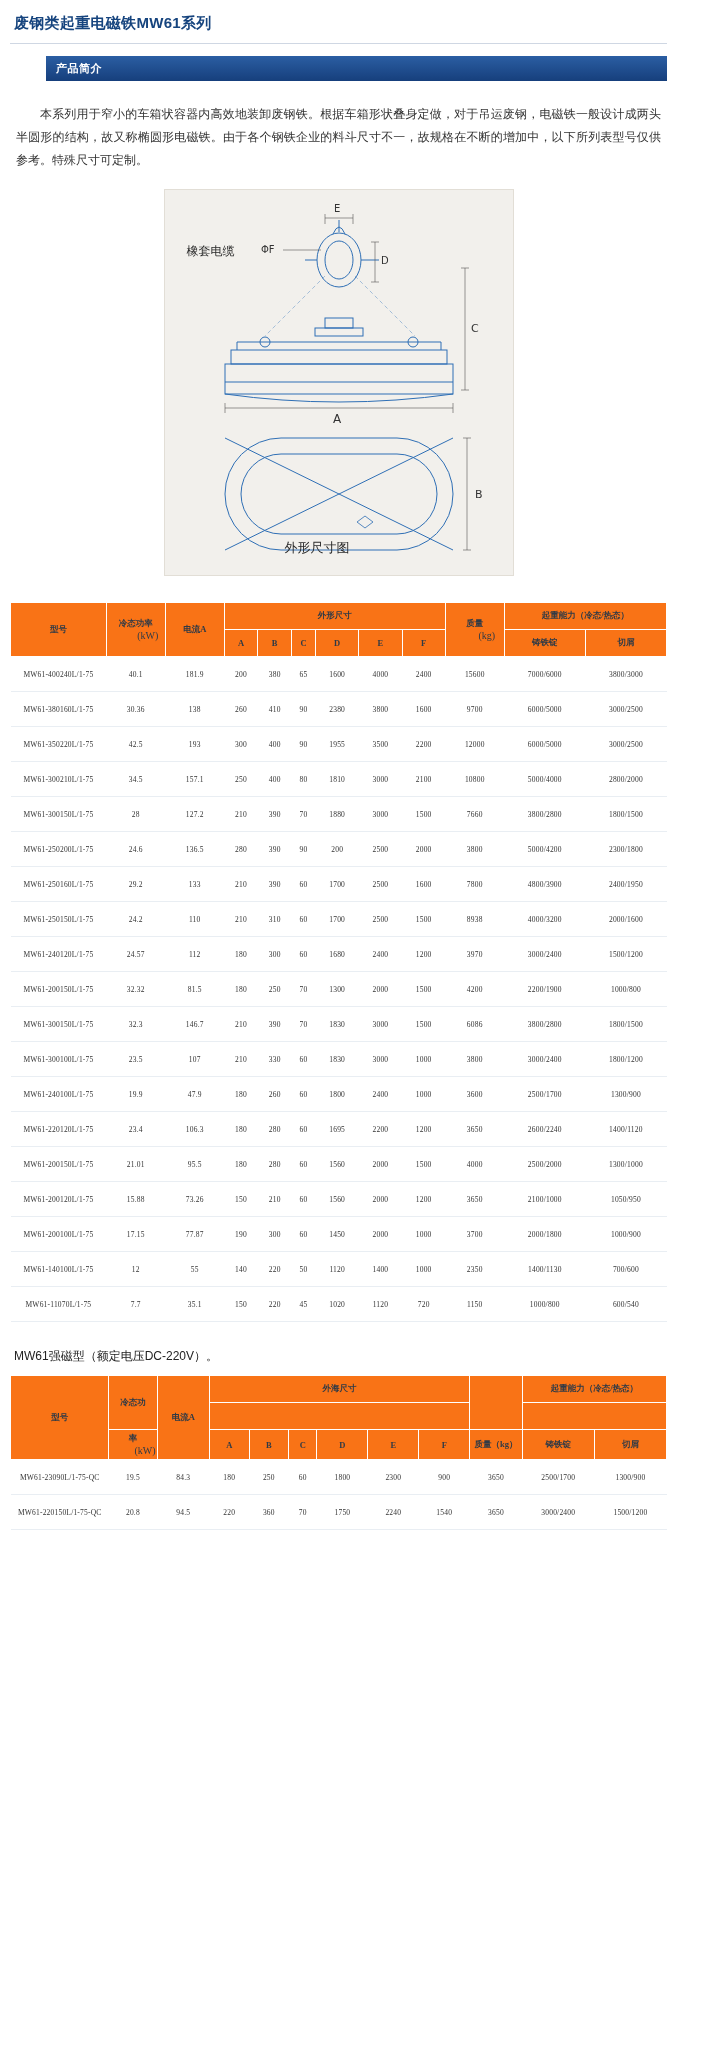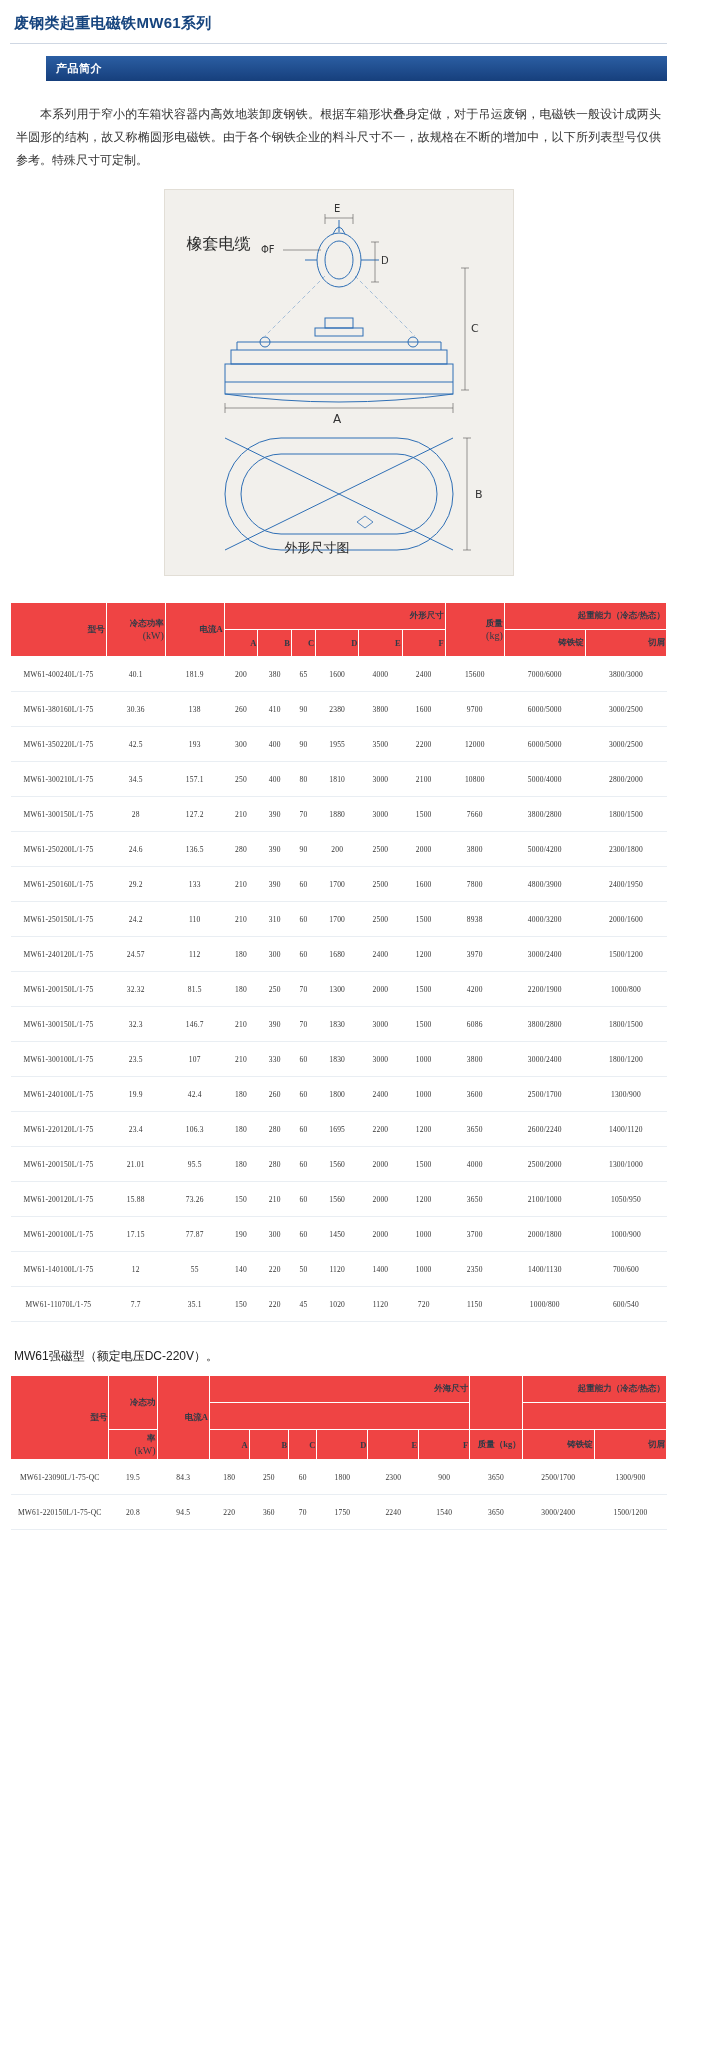--- a/index.html
+++ b/index.html
@@ -65,22 +65,22 @@
     position: absolute;
     left: 120px;
     bottom: 18px;
     font-size: 13px;
     color: #2a2a2a;
     font-family: Liberation Serif, serif;
   }
   .fig-cable-label {
     position: absolute;
     left: 22px;
-    top: 44px;
-    font-size: 16px;
+    top: 53px;
+    font-size: 12px;
     color: #2a2a2a;
     font-family: Liberation Sans, sans-serif;
   }
   .table-title {
     font-size: 12px;
     color: #222;
     margin: 26px 4px 10px 4px;
   }
   table.spec {
     border-collapse: collapse;
@@ -89,26 +89,25 @@
     color: #333;
     font-family: "Liberation Serif", serif;
   }
   table.spec th, table.spec td {
     border: 1px solid #ffffff;
     text-align: center;
     vertical-align: middle;
     padding: 3px 1px;
   }
   table.spec thead th {
-    background: #ef4444;
+    background: #f97316;
     font-weight: bold;
     font-size: 8.5px;
     color: #2f3a46;
     height: 20px;
-    text-align: right;
   }
   table.spec thead th.tall {
     height: 46px;
   }
   table.spec tbody td {
     background: #ffffff;
     border: 1px solid #e9eef3;
     height: 28px;
     font-size: 7.5px;
     letter-spacing: 0.2px;
@@ -425,21 +424,21 @@
           <td>1830</td>
           <td>3000</td>
           <td>1000</td>
           <td>3800</td>
           <td>3000/2400</td>
           <td>1800/1200</td>
         </tr>
         <tr>
           <td class="model">MW61-240100L/1-75</td>
           <td>19.9</td>
-          <td>42.4</td>
+          <td>47.9</td>
           <td>180</td>
           <td>260</td>
           <td>60</td>
           <td>1800</td>
           <td>2400</td>
           <td>1000</td>
           <td>3600</td>
           <td>2500/1700</td>
           <td>1300/900</td>
         </tr>

